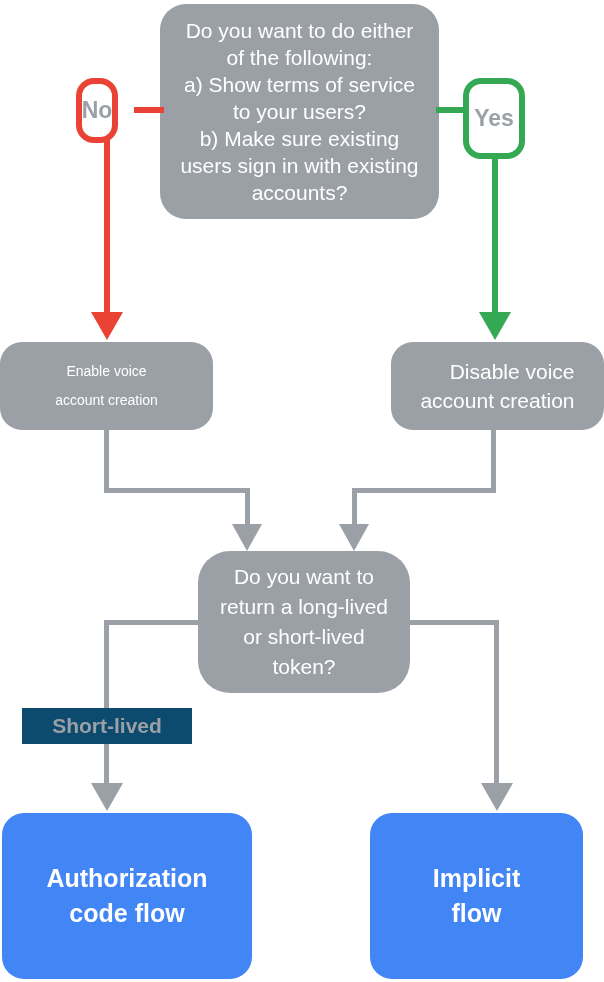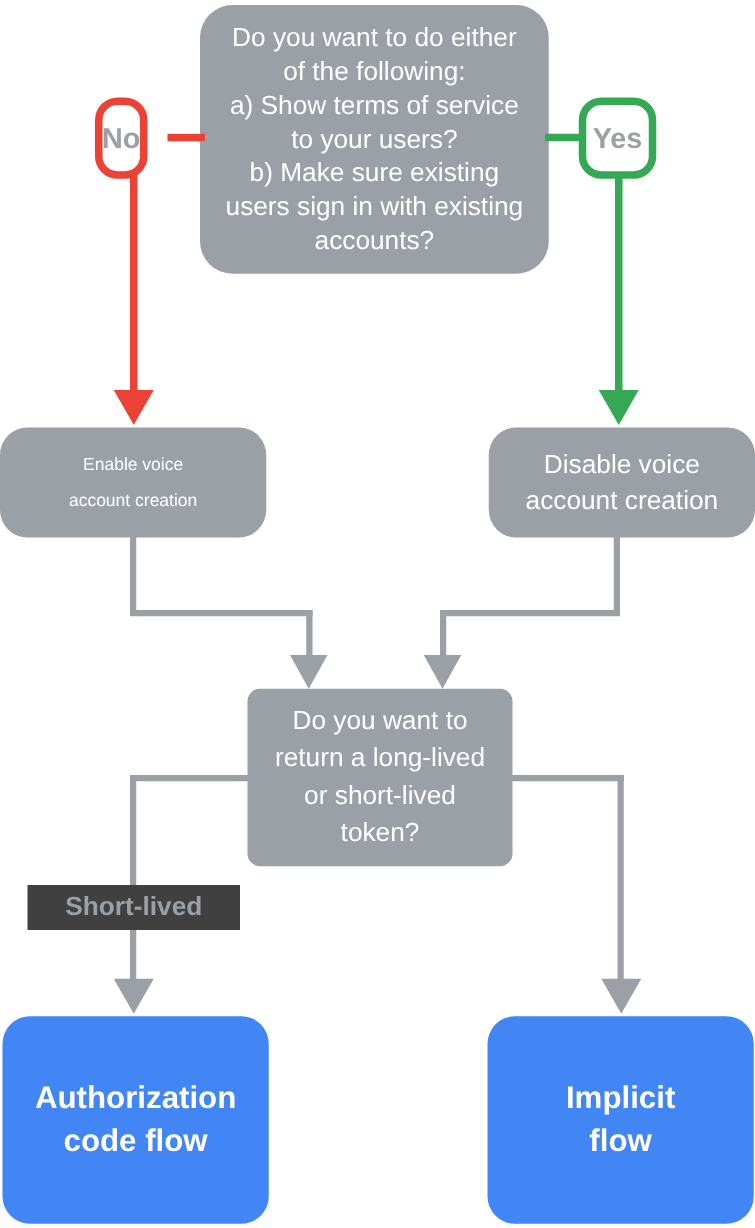--- a/index.html
+++ b/index.html
@@ -23,44 +23,44 @@
   }
   .node > span { white-space: pre-line; }
   .gray-node { background: var(--node-gray, #9AA0A6); }
   .blue-node { background: var(--blue, #4285F4); font-weight: bold; }
 
   .q1 { left: 160px; top: 4px; width: 279px; height: 215px; border-radius: 26px;
         font-size: 21px; line-height: 27px; }
   .enable  { left: 0px;   top: 342px; width: 213px; height: 88px; border-radius: 22px;
              font-size: 14px; line-height: 29px; }
   .disable { left: 391px; top: 342px; width: 213px; height: 88px; border-radius: 22px;
-             font-size: 21px; line-height: 29px; }
-  .q2 { left: 198px; top: 551px; width: 212px; height: 142px; border-radius: 10px;
+             font-size: 21px; line-height: 29px; text-align: right; }
+  .q2 { left: 198px; top: 551px; width: 212px; height: 142px; border-radius: 32px;
         font-size: 21px; line-height: 30px; }
-  .auth     { left: 2px;   top: 813px; width: 213px; height: 166px; border-radius: 22px;
+  .auth     { left: 2px;   top: 813px; width: 250px; height: 166px; border-radius: 22px;
               font-size: 25px; line-height: 35px; }
-  .implicit { left: 390px; top: 813px; width: 213px; height: 166px; border-radius: 22px;
+  .implicit { left: 370px; top: 813px; width: 213px; height: 166px; border-radius: 22px;
               font-size: 25px; line-height: 35px; }
 
   
   .badge {
     position: absolute;
     display: flex;
     align-items: center;
     justify-content: center;
     background: #ffffff;
     border-radius: 18px;
     font-weight: bold;
     font-size: 23px;
     color: var(--badge-text, #9AA0A6);
     z-index: 3;
   }
   .badge-no  { left: 76px;  top: 78px; width: 42px; height: 65px;
                border: 6px solid var(--red, #EA4335); }
-  .badge-yes { left: 463px; top: 78px; width: 62px; height: 65px;
+  .badge-yes { left: 463px; top: 78px; width: 62px; height: 81px;
                border: 6px solid var(--green, #34A853); }
 
   
   .line { position: absolute; }
   .red-line   { background: var(--red, #EA4335); }
   .green-line { background: var(--green, #34A853); }
   .gray-line  { background: var(--connector-gray, #9AA0A6); }
 
   .l-no-h  { left: 134px; top: 107px; width: 30px; height: 6px; }
   .l-no-v  { left: 104px; top: 140px; width: 6px;  height: 174px; }
@@ -92,21 +92,21 @@
   .ah-dr  { left: 339px; top: 524px; border-left-width: 15px; border-right-width: 15px; }
   .ah-sl  { left: 91px;  top: 783px; border-top-width: 28px; }
   .ah-ll  { left: 481px; top: 783px; border-top-width: 28px; }
 
   
   .chip {
     position: absolute;
     display: flex;
     align-items: center;
     justify-content: center;
-    background: #404040;
+    background: #0c4a6e;
     color: var(--label-text, #9AA0A6);
     font-weight: bold;
     font-size: 21px;
     z-index: 2;
   }
   .chip-short { left: 22px;  top: 708px; width: 170px; height: 36px; }
   .chip-long  { left: 411px; top: 708px; width: 170px; height: 36px; }
 </style>
 </head>
 <body>

